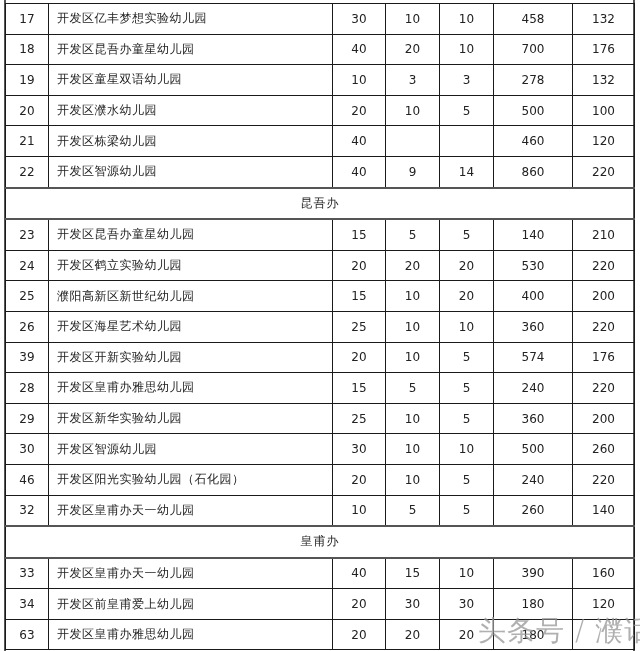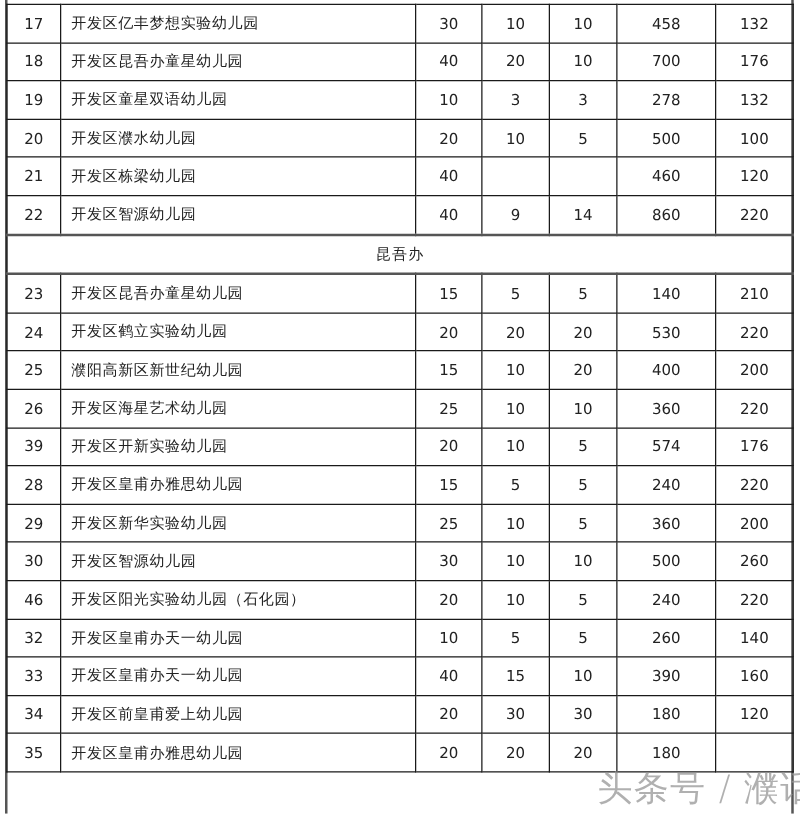--- a/index.html
+++ b/index.html
@@ -175,40 +175,43 @@
         </tr>
         <tr>
           <td class="num">32</td>
           <td class="name">开发区皇甫办天一幼儿园</td>
           <td class="val">10</td>
           <td class="val">5</td>
           <td class="val">5</td>
           <td class="val">260</td>
           <td class="val">140</td>
         </tr>
+        <tr class="section">
+          <td colspan="7">皇甫办</td>
+        </tr>
         <tr>
           <td class="num">33</td>
           <td class="name">开发区皇甫办天一幼儿园</td>
           <td class="val">40</td>
           <td class="val">15</td>
           <td class="val">10</td>
           <td class="val">390</td>
           <td class="val">160</td>
         </tr>
         <tr>
           <td class="num">34</td>
           <td class="name">开发区前皇甫爱上幼儿园</td>
           <td class="val">20</td>
           <td class="val">30</td>
           <td class="val">30</td>
           <td class="val">180</td>
           <td class="val">120</td>
         </tr>
         <tr>
-          <td class="num">35</td>
+          <td class="num">63</td>
           <td class="name">开发区皇甫办雅思幼儿园</td>
           <td class="val">20</td>
           <td class="val">20</td>
           <td class="val">20</td>
           <td class="val">180</td>
           <td class="val"></td>
         </tr>
       </tbody>
   </table>
 </div>

